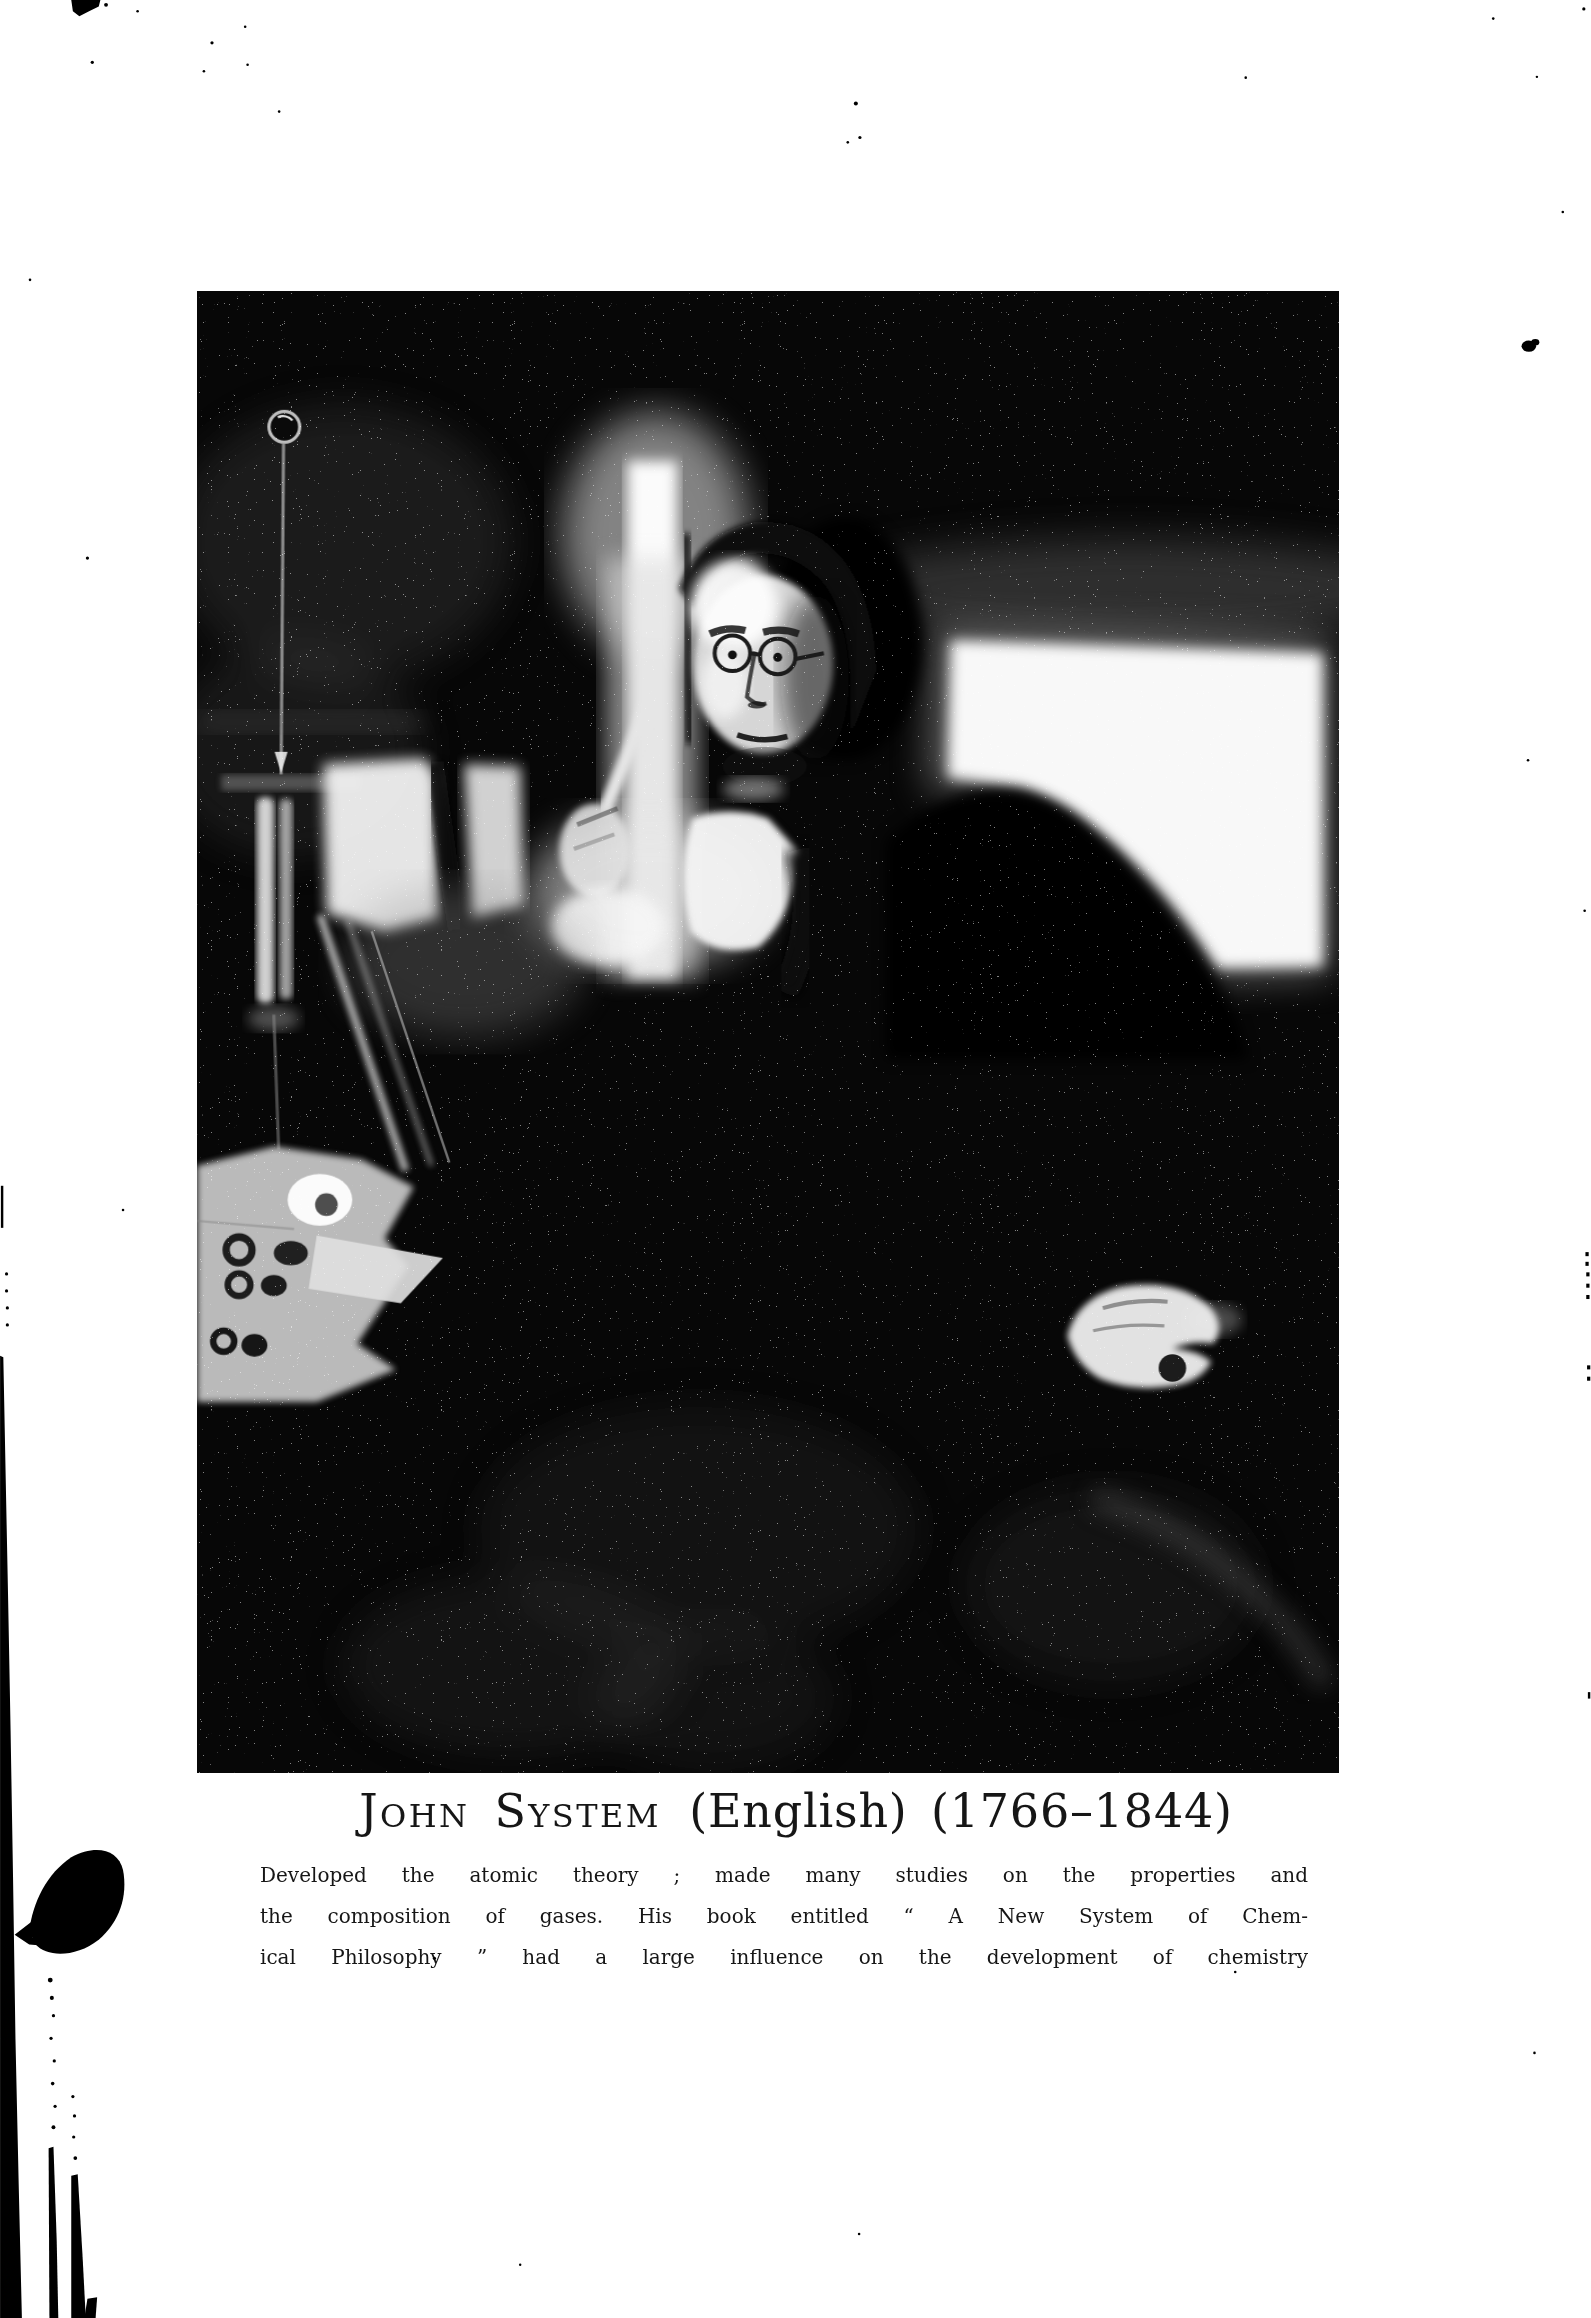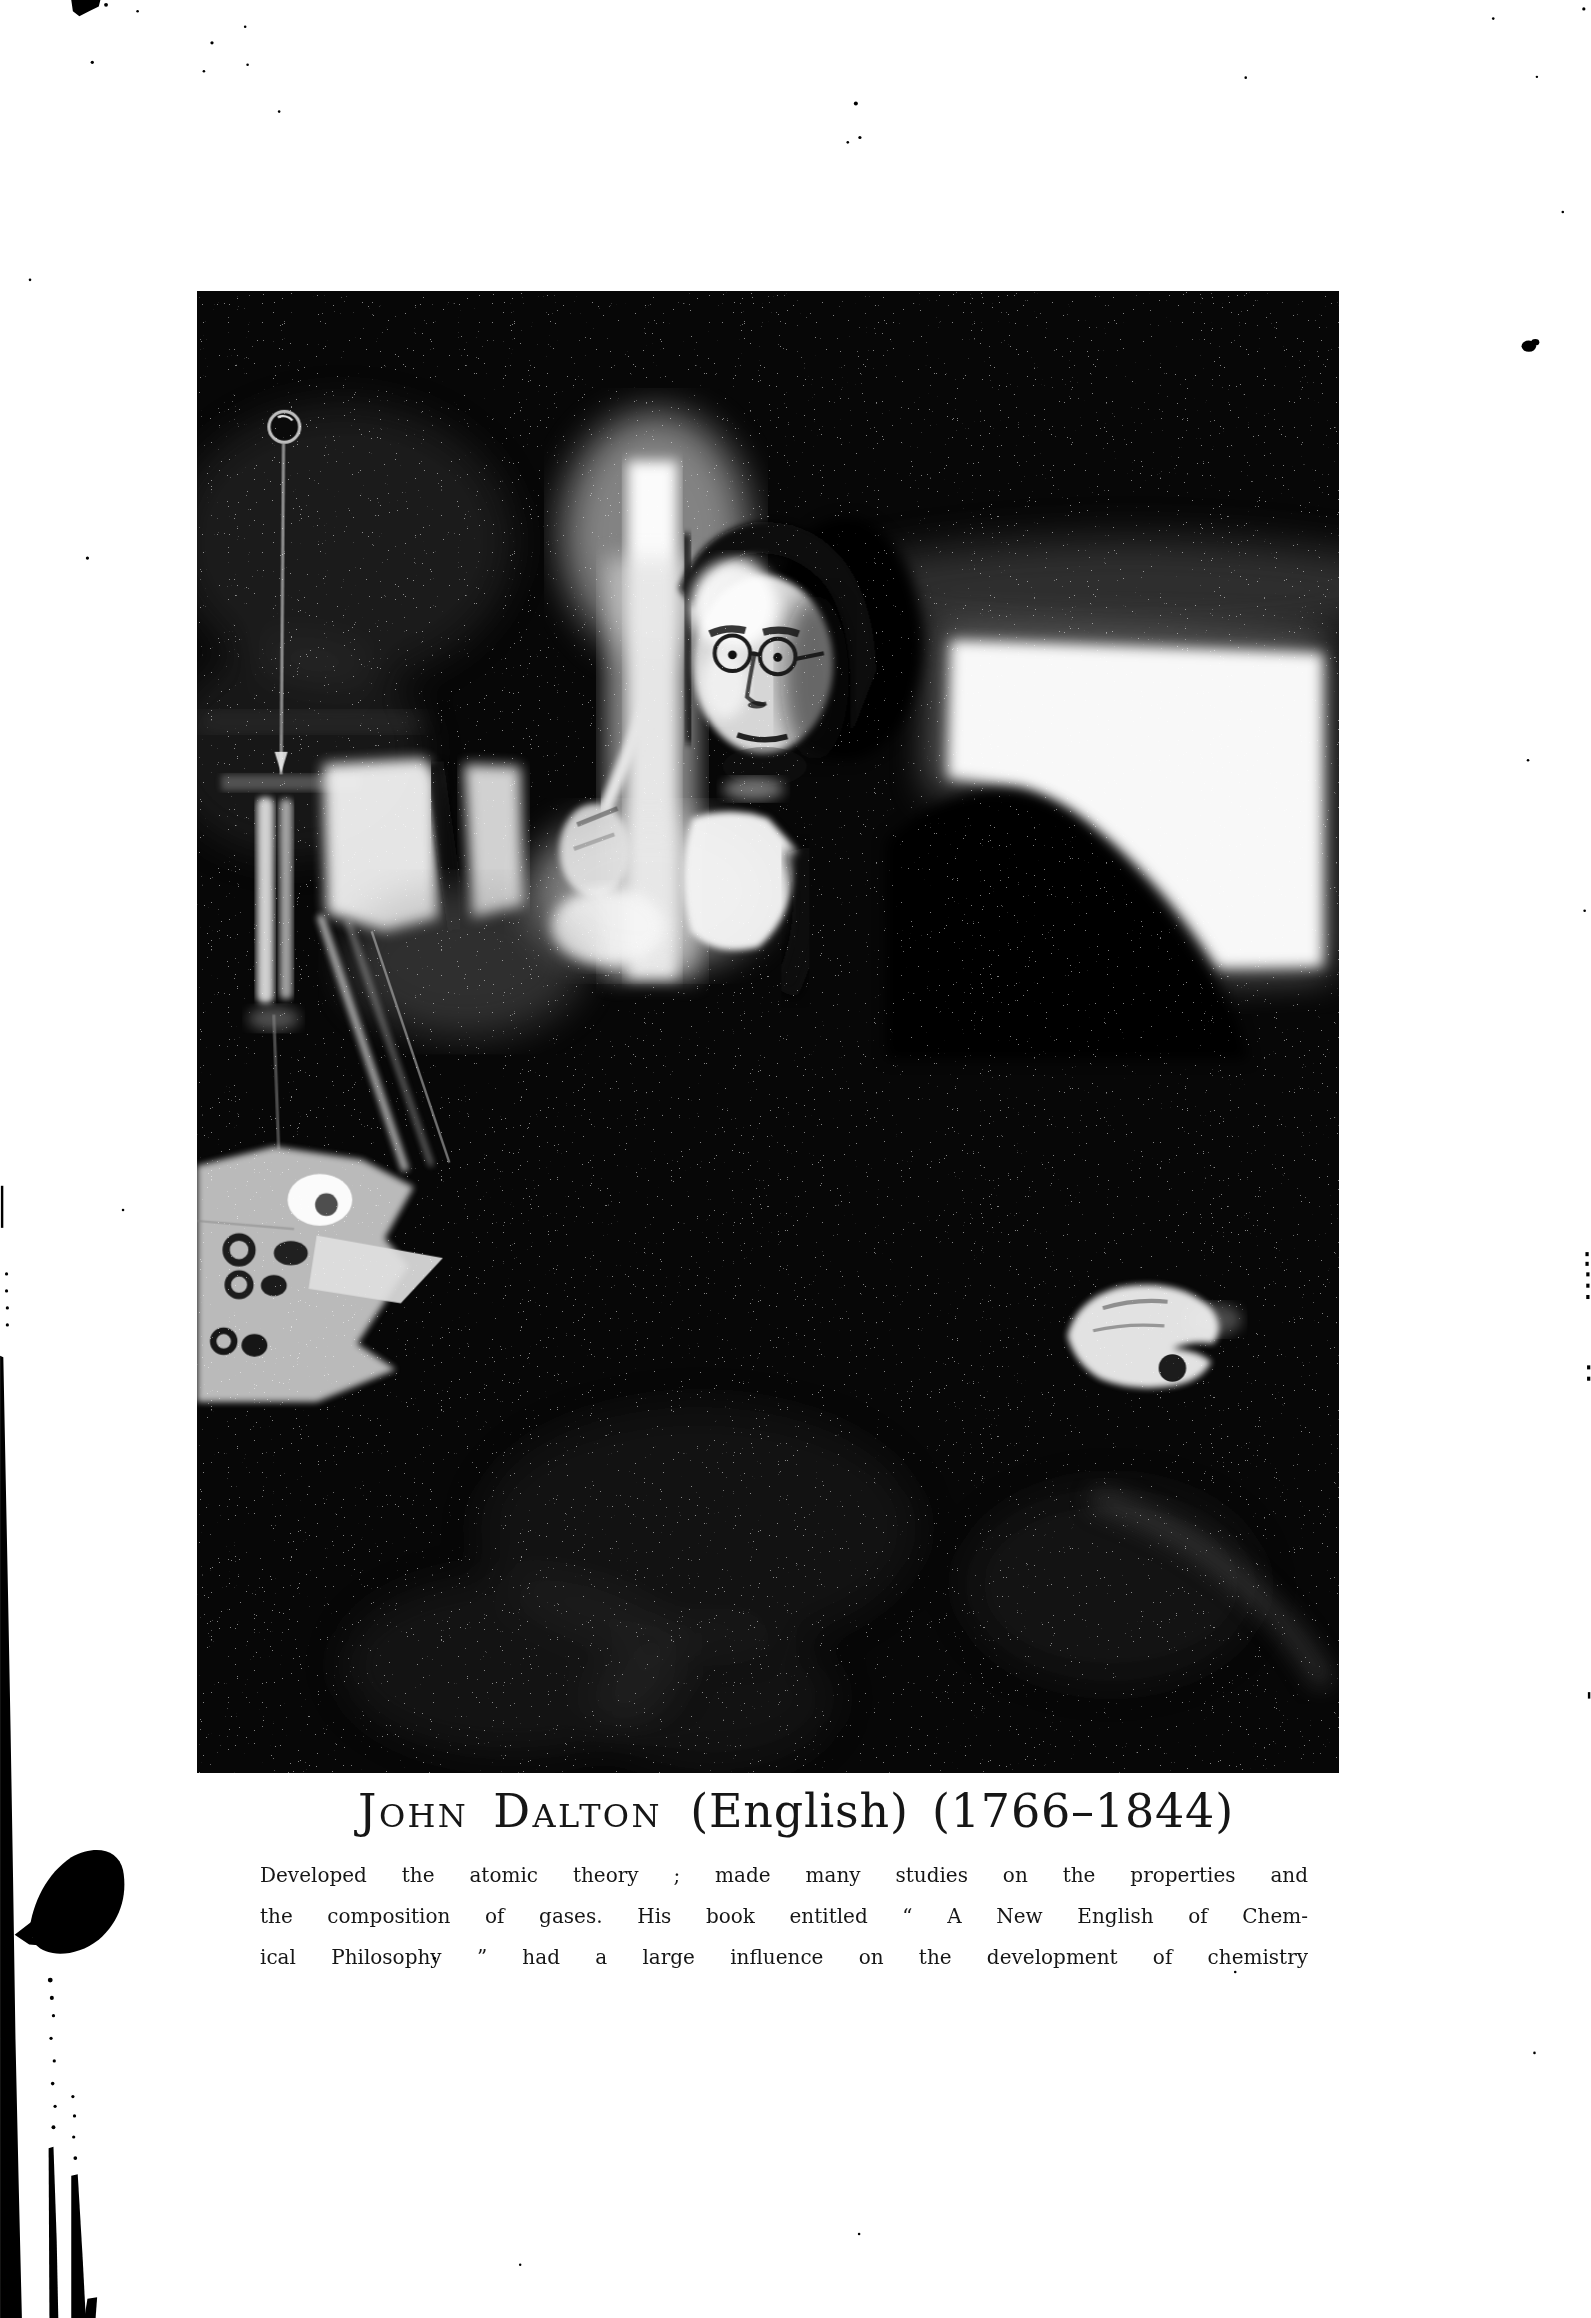--- a/index.html
+++ b/index.html
@@ -158,27 +158,27 @@
         <path d="M 1108,1286 Q 1150,1276 1196,1280" stroke="#3c3c3c" stroke-width="4" fill="none" opacity="0.45"></path>
       </g>
 
       <path d="M 1108,1492 Q 1300,1556 1396,1724" stroke="#4d4d4d" stroke-width="26" fill="none" opacity="0.5" filter="url(#b14)"></path>
 
       <rect width="1412" height="1833" fill="#ffffff" filter="url(#grain)" opacity="0.5"></rect>
     </svg>
   </div>
 
   <div class="caption">
-    <span class="smallcaps">John Dalton</span>
+    <span class="smallcaps">John System</span>
     <span class="details">(English) (1766–1844)</span>
   </div>
 
   <div class="desc">
     <div class="line">Developed the atomic theory ; made many studies on the properties and</div>
-    <div class="line">the composition of gases.  His book entitled “ A New English of Chem-</div>
+    <div class="line">the composition of gases.  His book entitled “ A New System of Chem-</div>
     <div class="line">ical Philosophy ” had a large influence on the development of chemistry</div>
   </div>
 
   <svg class="artifacts" viewBox="0 0 1968 2867">
     <g fill="#000000">
       <path d="M 88,0 L 124,0 L 122,8 L 110,14 L 98,20 L 90,14 Z"></path>
       <circle cx="131" cy="6" r="2.4"></circle>
         <circle cx="170" cy="14" r="1.6"></circle>
       <circle cx="262" cy="53" r="2"></circle>
         <circle cx="114" cy="77" r="2"></circle>

